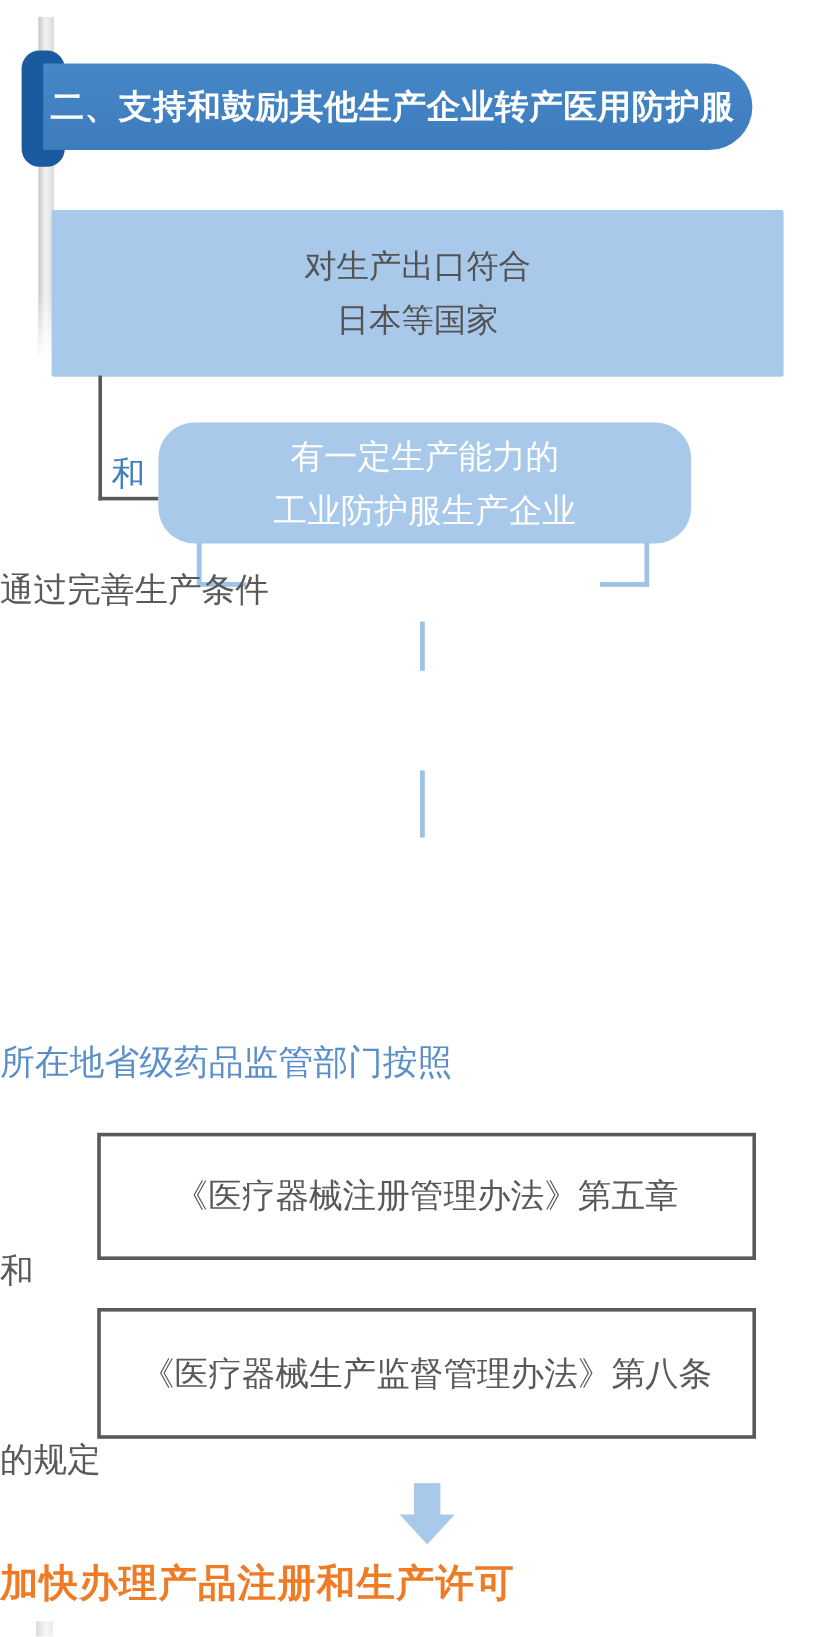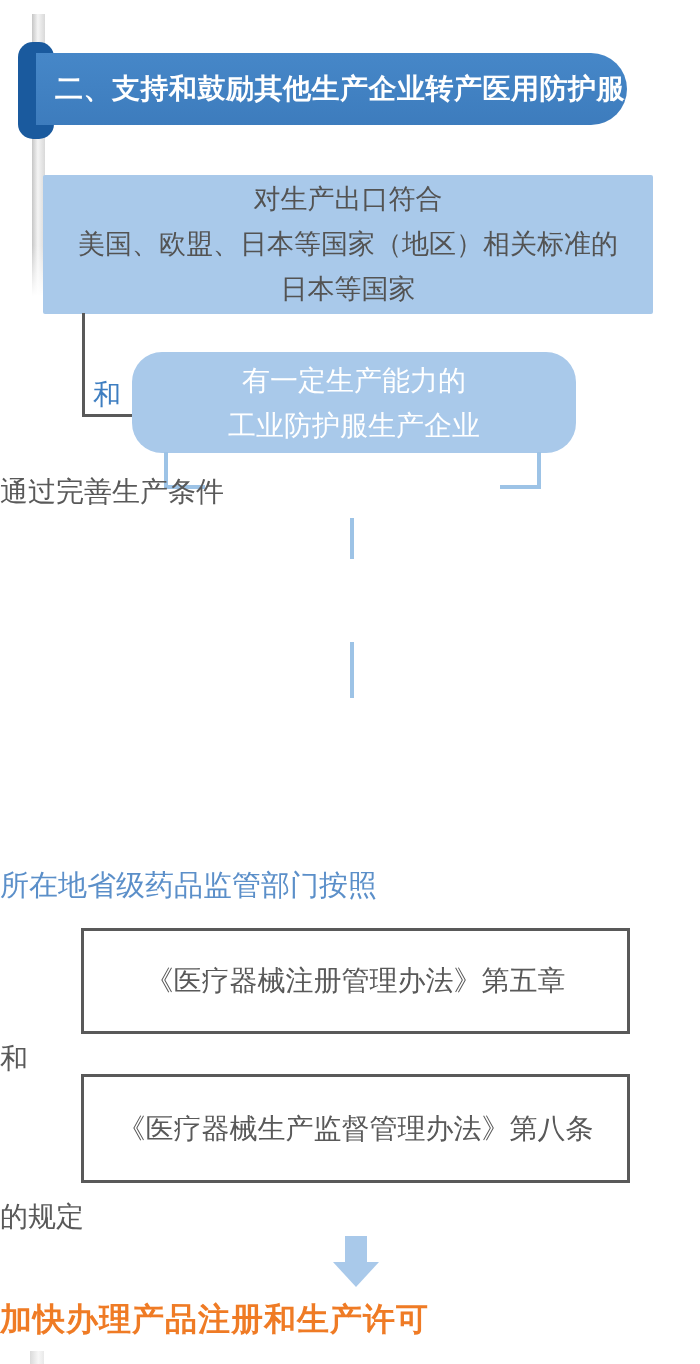--- a/index.html
+++ b/index.html
@@ -26,42 +26,42 @@
   .ribbon-fold{
     left:18px;top:42px;width:36px;height:97px;
     background:#1a5a9e;border-radius:15px;
   }
   .ribbon{
     left:36px;top:53px;width:591px;height:72px;
     border-radius:0 36px 36px 0;
     background:linear-gradient(180deg,#4687c8 0%,#3d7cbd 100%);
     display:flex;align-items:center;
     color:#ffffff;font-weight:bold;font-size:28px;
-    padding-left:19px;box-sizing:border-box;letter-spacing:0.5px;
+    padding-left:6px;box-sizing:border-box;letter-spacing:0.5px;
     white-space:nowrap;
   }
 
   
   .fbox{display:flex;flex-direction:column;justify-content:center;
         align-items:center;text-align:center;box-sizing:border-box;}
   .box1{left:43px;top:175px;width:610px;height:139px;border-radius:2px;
         background:#a9c9ea;color:#535353;font-size:27px;line-height:45px;}
   .box2{left:132px;top:352px;width:444px;height:101px;border-radius:30px;
         background:#a9c9ea;color:#ffffff;font-size:28px;line-height:45px;}
   .box3{left:113px;top:570px;width:482px;height:68px;
         background:#9cc3e5;color:#ffffff;font-size:28px;}
   .box4{left:107px;top:700px;width:483px;height:161px;
         background:#4a86c6;color:#ffffff;font-size:28px;line-height:47px;}
   .box4-tail{
     position:absolute;left:8px;top:161px;width:0;height:0;
     border-left:13px solid transparent;border-right:13px solid transparent;
     border-top:28px solid #4a86c6;
   }
   .lawbox{left:81px;width:549px;background:#ffffff;border:3px solid #595959;
-          color:#595959;font-size:28px;}
+          color:#595959;font-size:28px;margin-top:16px;}
   .lawbox1{top:928px;height:106px;}
   .lawbox2{top:1074px;height:109px;}
 
   
   .conn-gray-v{left:82px;top:313px;width:3px;height:104px;background:#595959;}
   .conn-gray-h{left:82px;top:414px;width:50px;height:3px;background:#595959;}
   .blue-line{background:#9dc3e6;}
   .br-l-v{left:164px;top:452px;width:4px;height:37px;}
   .br-l-h{left:164px;top:485px;width:41px;height:4px;}
   .br-r-v{left:537px;top:452px;width:4px;height:37px;}
@@ -91,21 +91,20 @@
   <div class="abs pole"></div>
   <div class="abs pole-stub"></div>
 
   <div class="abs ribbon-fold"></div>
   <div class="abs ribbon">
     <span>二、支持和鼓励其他生产企业转产医用防护服</span>
   </div>
 
   <div class="abs fbox box1">
     <span>对生产出口符合</span>
-    <span>美国、欧盟、日本等国家（地区）相关标准的</span>
     <span>日本等国家</span>
   </div>
 
   <div class="abs conn-gray-v"></div>
   <div class="abs conn-gray-h"></div>
   <div class="abs and1">和</div>
 
   <div class="abs fbox box2">
     <span>有一定生产能力的</span>
     <span>工业防护服生产企业</span>

